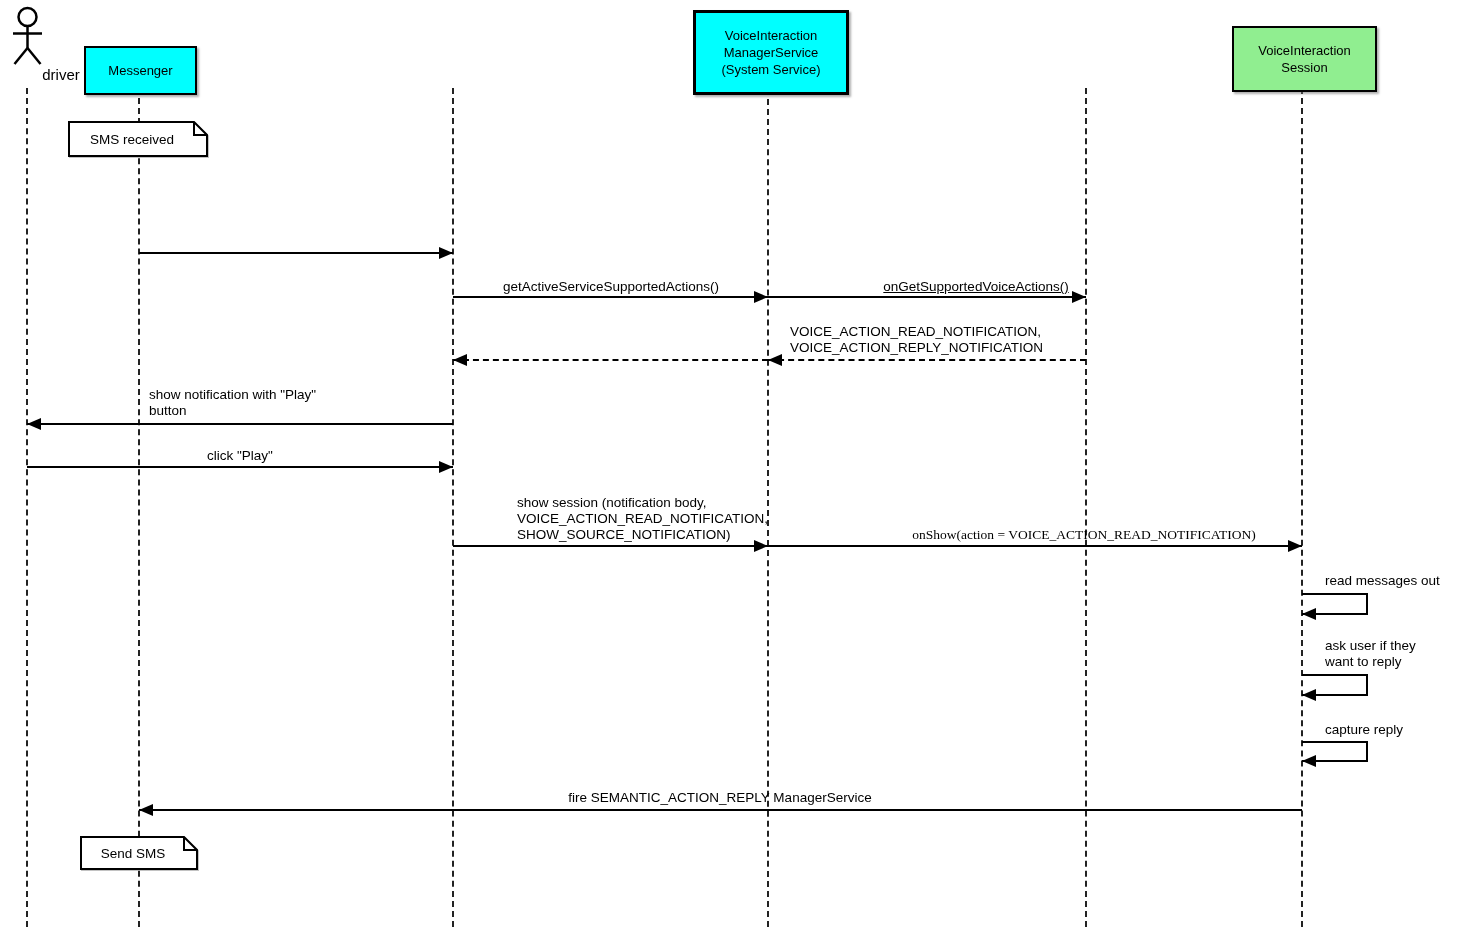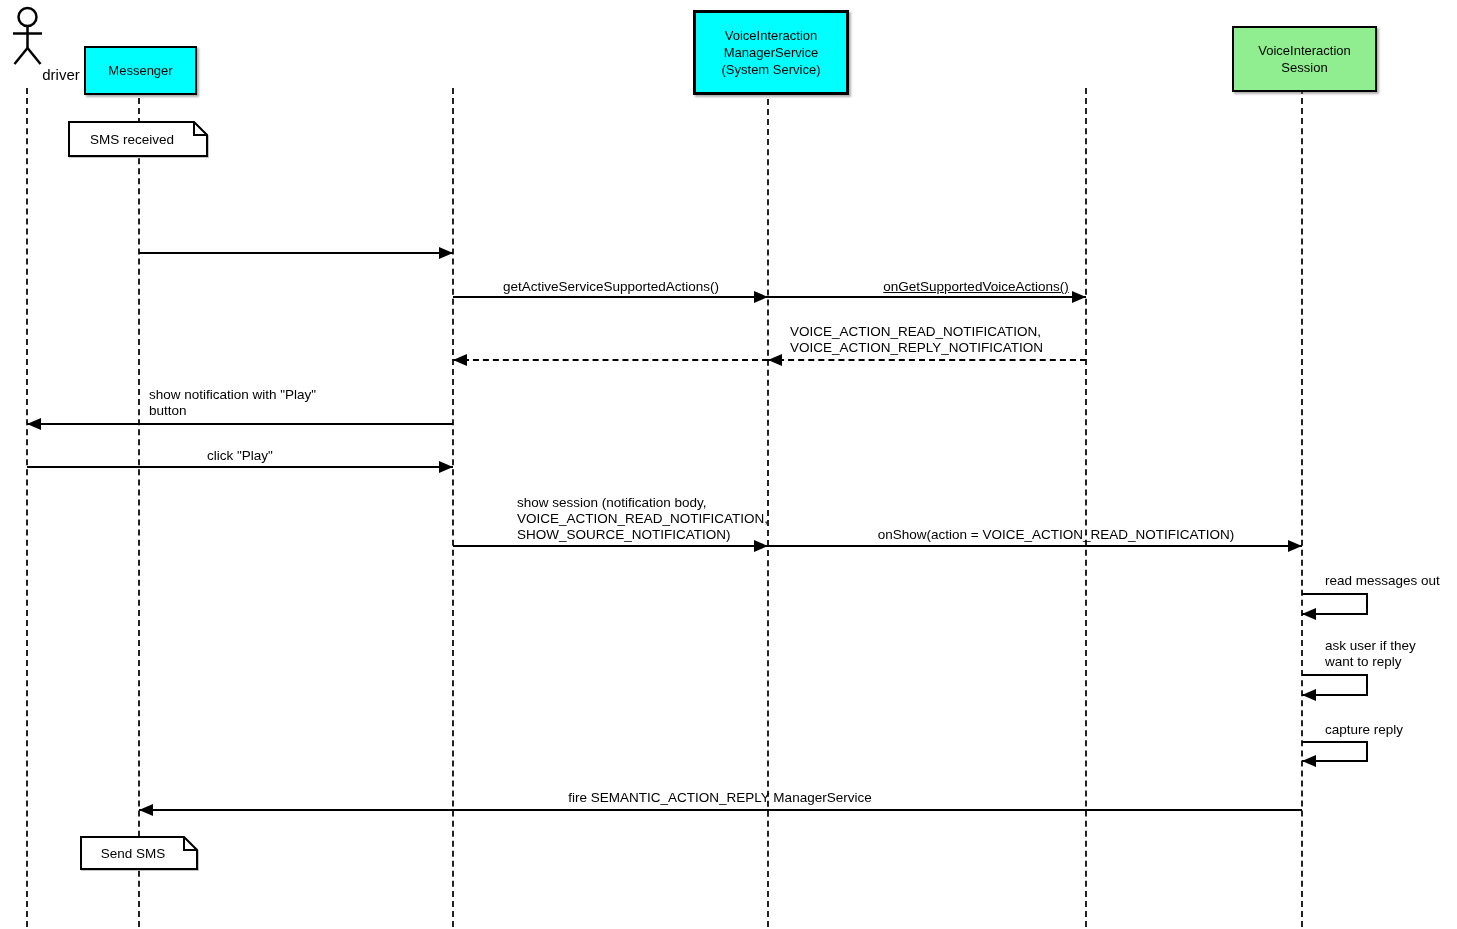--- a/index.html
+++ b/index.html
@@ -98,21 +98,21 @@
   <div class="msg-label center" style="left:240px;top:448px;">click "Play"</div>
   <div class="msg-line" style="left:27px;top:466px;width:426px;"></div>
   <div class="arrow right" style="left:439px;top:461px;"></div>
 
   <div class="msg-label" style="left:475px;top:495px;margin-left:42px;">show session (notification body,
 VOICE_ACTION_READ_NOTIFICATION,
 SHOW_SOURCE_NOTIFICATION)</div>
   <div class="msg-line" style="left:453px;top:545px;width:315px;"></div>
   <div class="arrow right" style="left:754px;top:540px;"></div>
 
-  <div class="msg-label center" style="left:1056px;top:527px;">onShow(action = VOICE_ACTION_READ_NOTIFICATION)</div>
+  <div class="msg-label center" style="left:1084px;top:527px;font-family:Liberation Serif, serif;">onShow(action = VOICE_ACTION_READ_NOTIFICATION)</div>
   <div class="msg-line" style="left:768px;top:545px;width:534px;"></div>
   <div class="arrow right" style="left:1288px;top:540px;"></div>
 
   <div class="msg-label" style="left:1325px;top:573px;">read messages out</div>
   <div class="msg-line" style="left:1302px;top:593px;width:66px;"></div>
   <div class="vert-line" style="left:1366px;top:593px;height:22px;"></div>
   <div class="msg-line" style="left:1302px;top:613px;width:66px;"></div>
   <div class="arrow left" style="left:1302px;top:608px;"></div>
 
   <div class="msg-label" style="left:1325px;top:638px;">ask user if they

